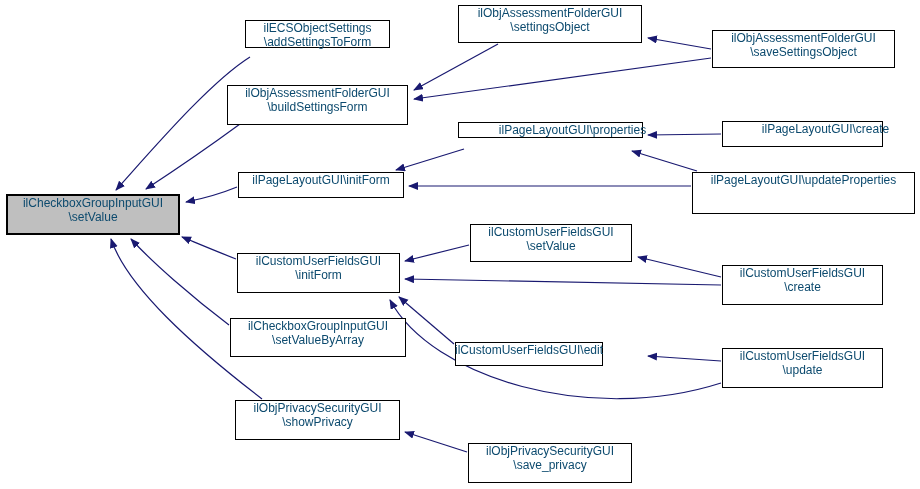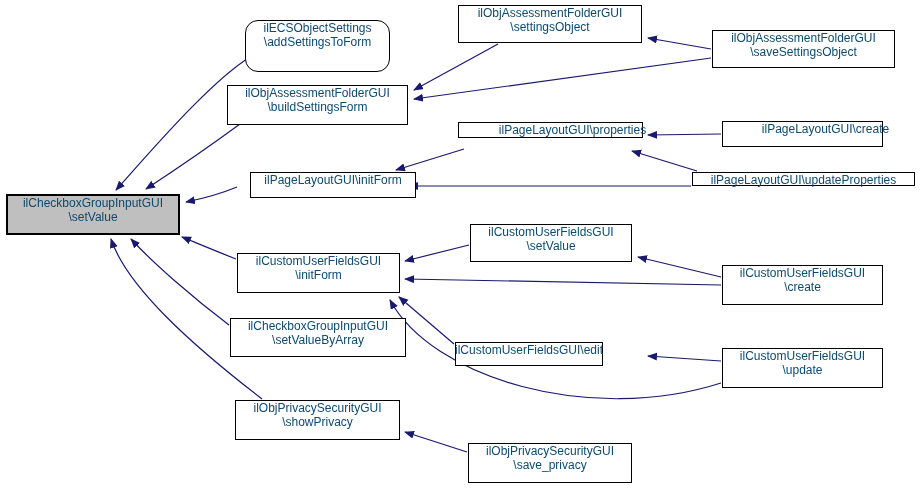--- a/index.html
+++ b/index.html
@@ -65,21 +65,21 @@
       <path d="M262,399 C192,345 127,287 111,239" marker-end="url(#ah)"></path>
       <path d="M467,452 L405,432" marker-end="url(#ah)"></path>
     </g>
   </svg>
 
   <div class="node main" style="left:6px;top:194px;width:174px;height:41px;">
     <span>ilCheckboxGroupInputGUI</span>
     <span>\setValue</span>
   </div>
 
-  <div class="node" style="left:245px;top:20px;width:145px;height:52px;border-radius:13px;">
+  <div class="node" style="left:245px;top:20px;width:145px;height:28px;">
     <span>ilECSObjectSettings</span>
     <span>\addSettingsToForm</span>
   </div>
 
   <div class="node" style="left:227px;top:85px;width:181px;height:40px;">
     <span>ilObjAssessmentFolderGUI</span>
     <span>\buildSettingsForm</span>
   </div>
 
   <div class="node" style="left:458px;top:5px;width:184px;height:38px;">
@@ -93,25 +93,25 @@
   </div>
 
   <div class="node" style="left:458px;top:122px;width:185px;height:16px;padding-left:44px;">
     <span>ilPageLayoutGUI\properties</span>
   </div>
 
   <div class="node" style="left:722px;top:121px;width:161px;height:26px;padding-left:46px;">
     <span>ilPageLayoutGUI\create</span>
   </div>
 
-  <div class="node" style="left:238px;top:172px;width:166px;height:26px;margin-left:12px;">
+  <div class="node" style="left:238px;top:172px;width:166px;height:26px;">
     <span>ilPageLayoutGUI\initForm</span>
   </div>
 
-  <div class="node" style="left:692px;top:172px;width:223px;height:14px;">
+  <div class="node" style="left:692px;top:172px;width:223px;height:42px;">
     <span>ilPageLayoutGUI\updateProperties</span>
   </div>
 
   <div class="node" style="left:237px;top:253px;width:163px;height:40px;">
     <span>ilCustomUserFieldsGUI</span>
     <span>\initForm</span>
   </div>
 
   <div class="node" style="left:470px;top:224px;width:162px;height:38px;">
     <span>ilCustomUserFieldsGUI</span>

